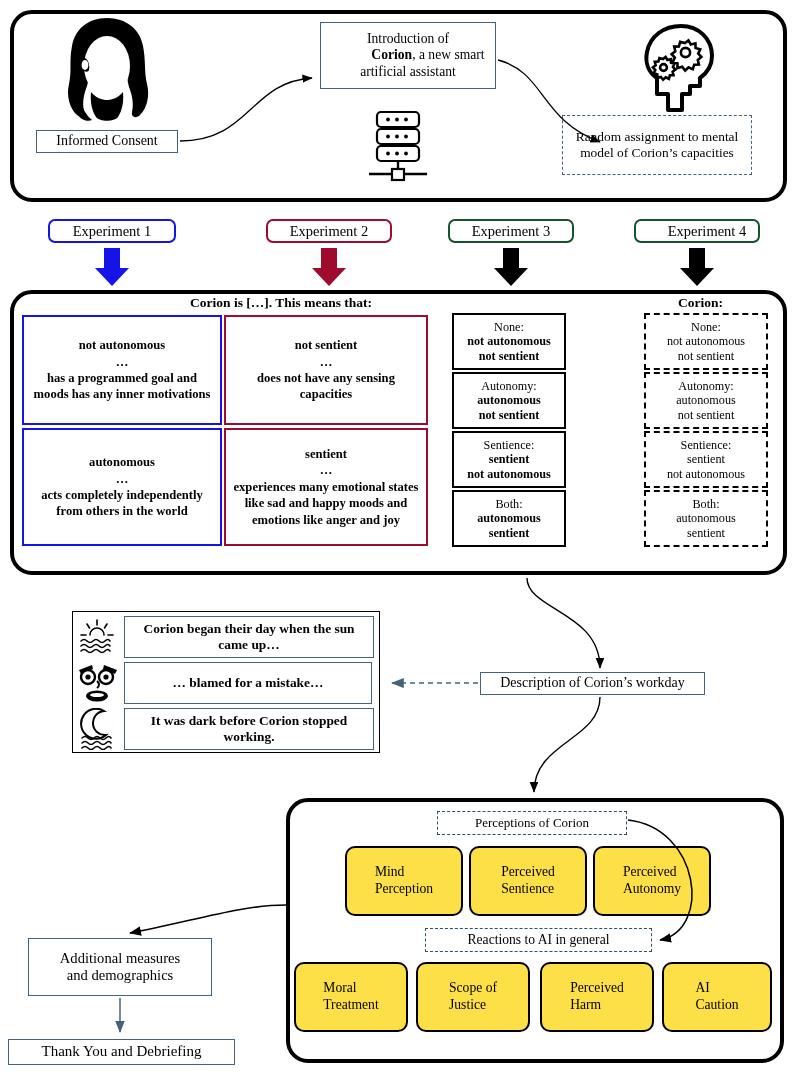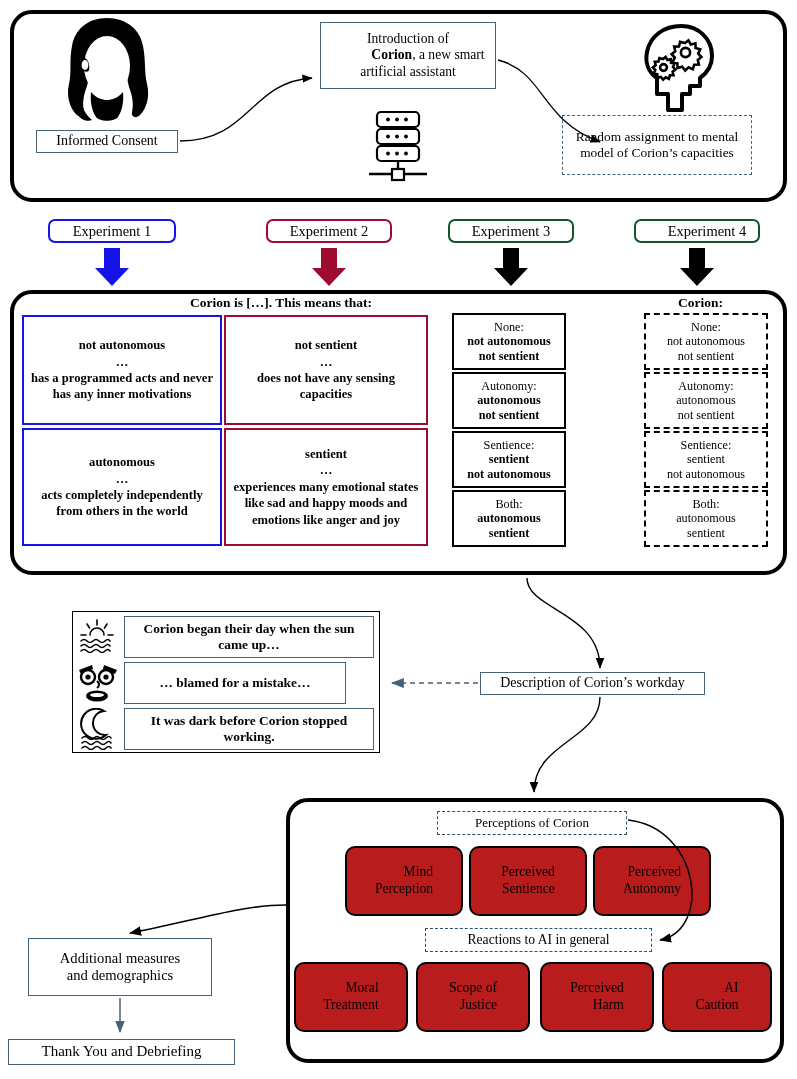--- a/index.html
+++ b/index.html
@@ -36,23 +36,23 @@
     text-align:center;line-height:1.18;
   }
   .kdash{ 
     position:absolute;box-sizing:border-box;
     border:2px dashed #000;background:#fff;
     display:flex;align-items:center;justify-content:center;
     text-align:center;line-height:1.18;
   }
   .rbox{ 
     position:absolute;box-sizing:border-box;
-    border:2.5px solid #000;border-radius:10px;background:#b91c1c;
-    display:flex;align-items:center;justify-content:center;
-    text-align:right;line-height:1.25;
+    border:2.5px solid #000;border-radius:10px;background:#fde047;
+    display:flex;align-items:center;justify-content:center;
+    text-align:left;line-height:1.25;
   }
   .rdash{ 
     position:absolute;box-sizing:border-box;
     border:1.6px dashed #2f4f66;background:#fff;
     display:flex;align-items:center;justify-content:center;
     text-align:center;line-height:1.2;
   }
 
   .cbox{ 
     position:absolute;box-sizing:border-box;
@@ -172,21 +172,21 @@
 
   <div class="panel" style="left:10px;top:290px;width:777px;height:285px;"></div>
 
   <div class="ttl" style="left:190px;top:295px;">Corion is […]. This means that:</div>
   <div class="ttl2" style="left:678px;top:295px;">Corion:</div>
 
   <div class="cbox blue" style="left:22px;top:315px;width:200px;height:110px;font-size:12.6px;padding:0 6px;">
     <div>
       <div>not autonomous</div>
       <div>…</div>
-      <div>has a programmed acts and never has any inner motivations</div>
+      <div>has a programmed goal and moods has any inner motivations</div>
     </div>
   </div>
   <div class="cbox blue" style="left:22px;top:428px;width:200px;height:118px;font-size:12.6px;padding:0 6px;">
     <div>
       <div>autonomous</div>
       <div>…</div>
       <div>acts completely independently from others in the world</div>
     </div>
   </div>
 
@@ -302,21 +302,21 @@
       <path d="M26 3 a15 15 0 1 0 2 24 a12 12 0 0 1 -2 -24 Z" fill="#fff" stroke="#000" stroke-width="2"></path>
       <g stroke="#000" stroke-width="1.6" fill="none" stroke-linecap="round">
         <path d="M4 30 q3 -3 6 0 t6 0 t6 0 t6 0 t5 0"></path>
         <path d="M4 35 q3 -3 6 0 t6 0 t6 0 t6 0 t5 0"></path>
         <path d="M4 40 q3 -3 6 0 t6 0 t6 0 t6 0 t5 0"></path>
       </g>
     </svg>
   </div>
 
   <div class="bbox" style="left:124px;top:616px;width:250px;height:42px;font-size:13.4px;font-weight:bold;padding:0 18px;">Corion began their day when the sun came up…</div>
-  <div class="bbox" style="left:124px;top:662px;width:222px;height:42px;font-size:13.4px;font-weight:bold;padding:0 21px;">… blamed for a mistake…</div>
+  <div class="bbox" style="left:124px;top:662px;width:248px;height:42px;font-size:13.4px;font-weight:bold;padding:0 21px;">… blamed for a mistake…</div>
   <div class="bbox" style="left:124px;top:708px;width:250px;height:42px;font-size:13.4px;font-weight:bold;padding:0 6px;">It was dark before Corion stopped working.</div>
 
   <div class="bbox" style="left:480px;top:672px;width:225px;height:23px;font-size:14px;">Description of Corion’s workday</div>
 
   <div class="panel" style="left:286px;top:798px;width:498px;height:265px;"></div>
 
   <div class="rdash" style="left:437px;top:811px;width:190px;height:24px;font-size:13px;text-align:right;">Perceptions of Corion</div>
 
   <div class="rbox" style="left:345px;top:846px;width:118px;height:70px;font-size:13.6px;">
     <div>

